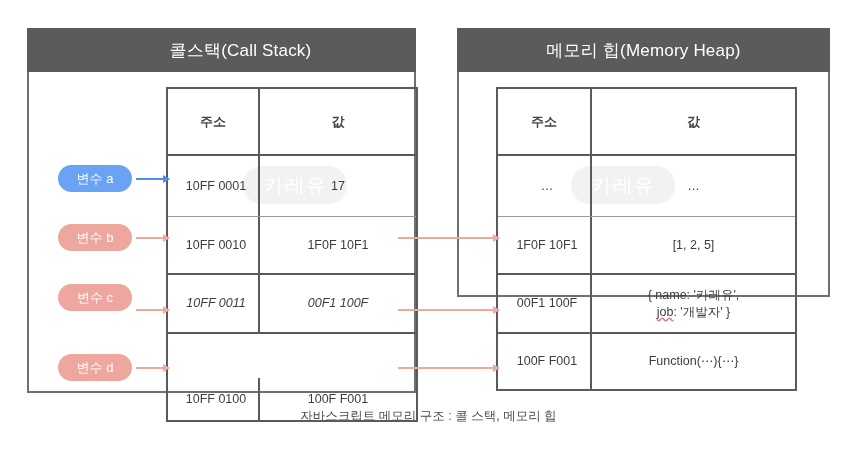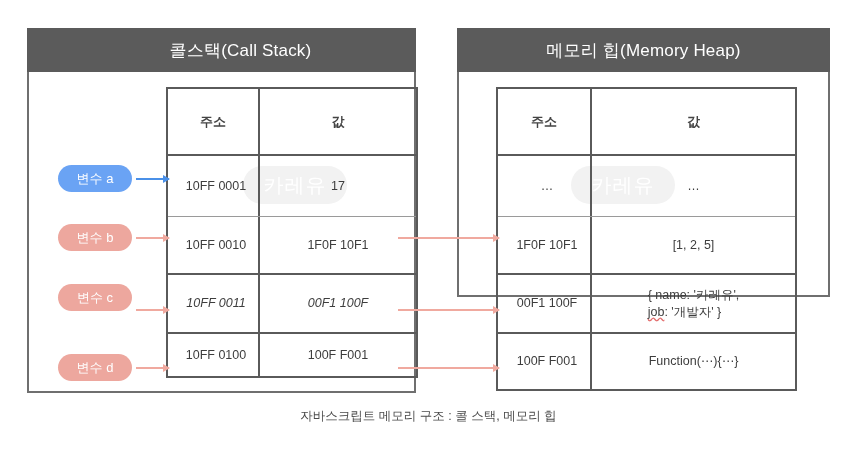--- a/index.html
+++ b/index.html
@@ -63,39 +63,40 @@
     border-bottom: 2px solid #5a5a5a;
   }
   .mtable .trow:last-child { border-bottom: none; }
   .mtable .trow.thin { border-bottom-width: 1px; border-bottom-color: #9a9a9a; }
 
   .cell {
     box-sizing: border-box;
     display: flex;
     align-items: center;
     justify-content: center;
+    text-align: center;
     font-size: 12.5px;
     color: #3d3d3d;
     line-height: 1.35;
     padding: 9px 4px;
     position: relative;
     z-index: 2;
   }
   .cell.addr { border-right: 2px solid #5a5a5a; }
   .cell.hdr { font-size: 13px; font-weight: 700; color: #444; }
 
   
   #table-left { left: 137px; top: 57px; width: 252px; }
   #table-left .cell.addr { width: 92px; }
   #table-left .cell.val  { width: 156px; }
   #table-left .r0 { height: 67px; }
   #table-left .r1 { height: 61px; }
   #table-left .r2 { height: 58px; }
   #table-left .r3 { height: 59px; font-style: italic; }
-  #table-left .r4 { height: 42px; }
+  #table-left .r4 { height: 42px; margin-top: 44px; }
 
   
   #table-right { left: 37px; top: 57px; width: 301px; }
   #table-right .cell.addr { width: 94px; }
   #table-right .cell.val  { width: 203px; }
   #table-right .r0 { height: 67px; }
   #table-right .r1 { height: 61px; }
   #table-right .r2 { height: 58px; }
   #table-right .r3 { height: 59px; }
   #table-right .r4 { height: 55px; }

